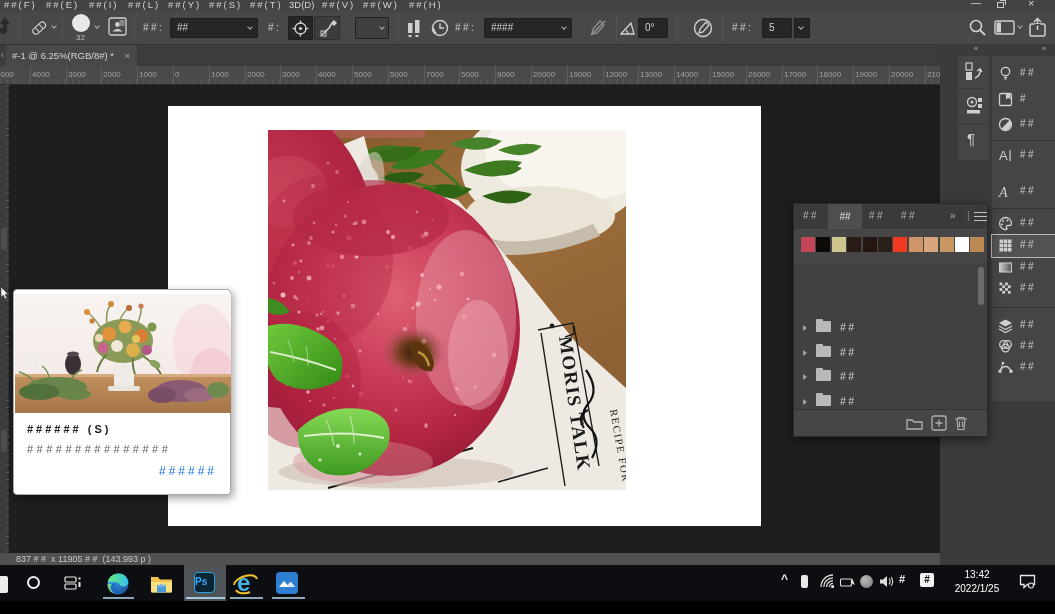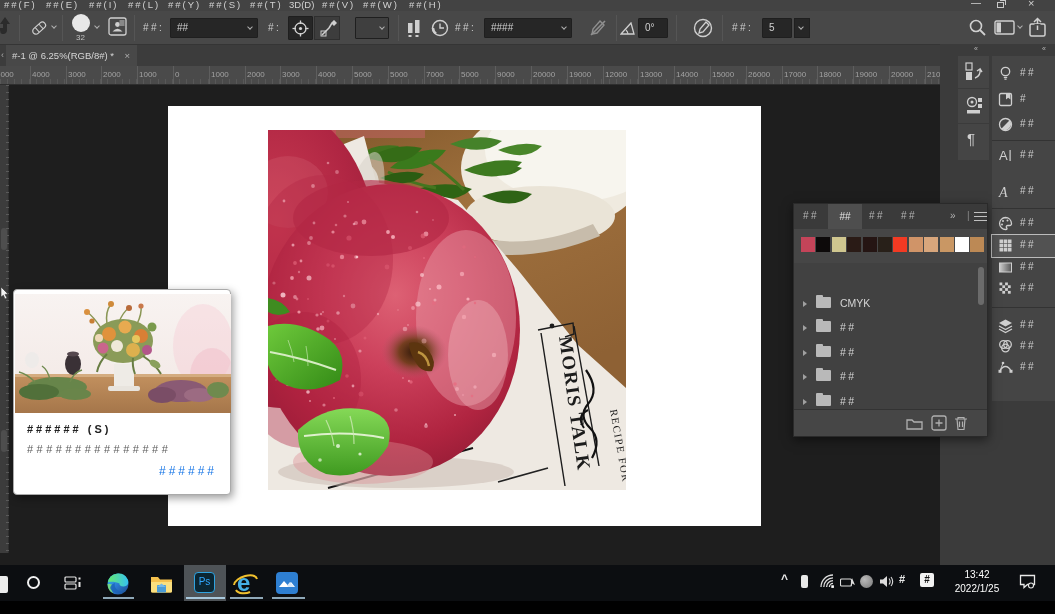--- a/index.html
+++ b/index.html
@@ -618,25 +618,20 @@
         <div class="sw" style="left:69px;background:#251513"></div>
         <div class="sw" style="left:84px;background:#282019"></div>
         <div class="sw" style="left:99px;background:#f23a23"></div>
         <div class="sw" style="left:115px;background:#d09468"></div>
         <div class="sw" style="left:130px;background:#d8a67c"></div>
         <div class="sw" style="left:146px;background:#c99764"></div>
         <div class="sw" style="left:161px;background:#ffffff"></div>
         <div class="sw" style="left:176px;background:#bc8955"></div>
       </div>
   <div id="swlist">
-        <div class="frow" style="top:29px">
-          <span class="farr"></span>
-          <span class="fico"></span>
-          <span class="fname">CMYK</span>
-        </div>
         <div class="frow" style="top:53px">
           <span class="farr"></span>
           <span class="fico"></span>
           <span class="fname fcj">##</span>
         </div>
         <div class="frow" style="top:78px">
           <span class="farr"></span>
           <span class="fico"></span>
           <span class="fname fcj">##</span>
         </div>
@@ -719,20 +714,21 @@
           <circle cx="121" cy="45" r="4" fill="#e6c75e"></circle>
 <path d="M128 62 Q140 70 146 80 M118 64 Q117 72 120 80 M92 60 Q84 68 82 78" stroke="#687d42" stroke-width="2" fill="none"></path>
 <ellipse cx="140" cy="70" rx="6" ry="3.5" fill="#8aa05c" transform="rotate(30 140 70)"></ellipse>
 </g>
 </svg>
   <div id="tt-title">###### (S)</div>
   <div id="tt-desc">###############</div>
   <div id="tt-link">######</div>
 </div>
 
+<div class="abs" id="statusbar">837 <span style="letter-spacing:2.5px">##</span> x 11905 <span style="letter-spacing:2.5px">##</span> (143.993 p )</div>
 
 <div class="abs" id="taskbar">
   <div style="position:absolute;left:-4px;top:11px;width:12px;height:17px;background:#ececec;border-radius:2px"></div>
   <div style="position:absolute;left:27px;top:11px;width:13px;height:13px;border:2px solid #f0f0f0;border-radius:50%"></div>
   <svg style="position:absolute;left:64px;top:11px" width="18" height="14">
         <rect x="1" y="1" width="11" height="5" rx="1" fill="none" stroke="#e8e8e8" stroke-width="1.2"></rect>
         <rect x="1" y="8" width="11" height="5" rx="1" fill="none" stroke="#e8e8e8" stroke-width="1.2"></rect>
         <rect x="14.5" y="1.5" width="2" height="2" fill="#e8e8e8"></rect>
         <rect x="14.5" y="6" width="2" height="5" fill="#e8e8e8"></rect>
       </svg>
@@ -753,21 +749,21 @@
     <path d="M1.5 12 a10.5 10.5 0 0 0 6 9.5 c-2.5 -3 -3 -6.5 -1.5 -9 c-1.5 -0.5 -3 -0.5 -4.5 -0.5 Z" fill="#7ce577" opacity="0.85"></path>
     <path d="M4 16 a9 9 0 0 0 14 3 c-6 1 -10.5 -3 -9 -8 c-2.5 0.5 -4.5 2.5 -5 5 Z" fill="#1a5fb4" opacity="0.7"></path>
   </svg>
   <svg style="position:absolute;left:150px;top:9px" width="23" height="19">
     <path d="M1 3 h7 l2 2.5 h12 V17 a1.5 1.5 0 0 1 -1.5 1.5 h-18 A1.5 1.5 0 0 1 1 17 Z" fill="#f5c14e"></path>
     <path d="M1 8 h21 V17 a1.5 1.5 0 0 1 -1.5 1.5 h-18 A1.5 1.5 0 0 1 1 17 Z" fill="#fadf7f"></path>
     <rect x="7" y="11" width="9" height="7.5" rx="0.8" fill="#4a9bd6"></rect>
     <path d="M7 13 l4.5 -3.5 L16 13 Z" fill="#74b8e8"></path>
   </svg>
   <div style="position:absolute;left:184px;top:0;width:42px;height:36px;background:#4e5357"></div>
-  <div style="position:absolute;left:194px;top:7px;width:21px;height:21px;background:#0b2633;border:1.5px solid #2fa3e0;border-radius:4px;color:#31a8ff;font-size:10px;font-weight:normal;text-align:center;line-height:18px">Ps</div>
+  <div style="position:absolute;left:194px;top:7px;width:21px;height:21px;background:#0b2633;border:1.5px solid #2fa3e0;border-radius:4px;color:#31a8ff;font-size:10px;font-weight:bold;line-height:18px">Ps</div>
   <svg style="position:absolute;left:233px;top:6px" width="26" height="25">
     <text x="4" y="20" font-size="24" font-weight="bold" fill="#45b0e6" font-family="Liberation Sans">e</text>
     <path d="M1 14 C2 6 22 0 24 8 M3 19 c2 4 10 4 14 2" stroke="#f0c02e" stroke-width="2" fill="none"></path>
   </svg>
   <div style="position:absolute;left:276px;top:7px;width:22px;height:22px;background:#2e7fd2;border-radius:4px"></div>
   <svg style="position:absolute;left:276px;top:7px" width="22" height="22">
         <path d="M3 15 l5 -6 l4 4.5 l3 -3.5 l4 5 Z" fill="#fff"></path>
         <path d="M11 13.5 l3 -3.5 l4 5 h-6 Z" fill="#d8e8f8"></path>
       </svg>
   <div class="tbind" style="left:103px;width:31px"></div>

